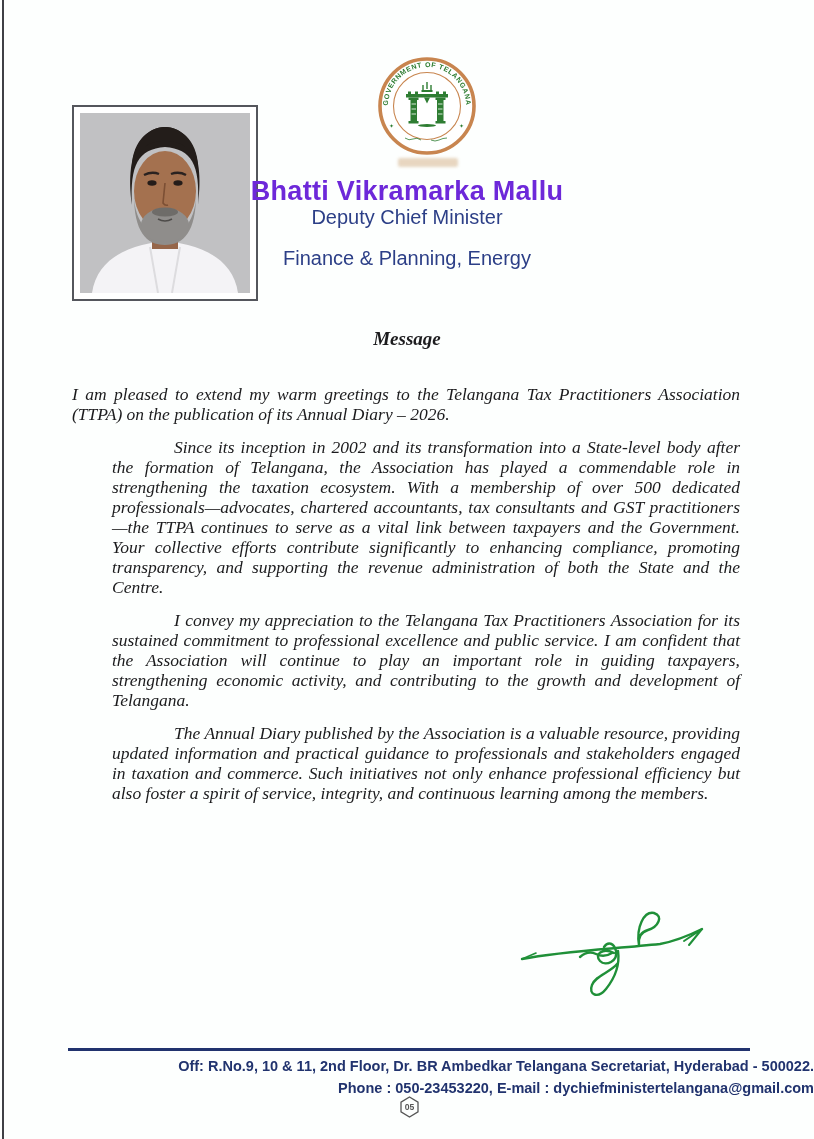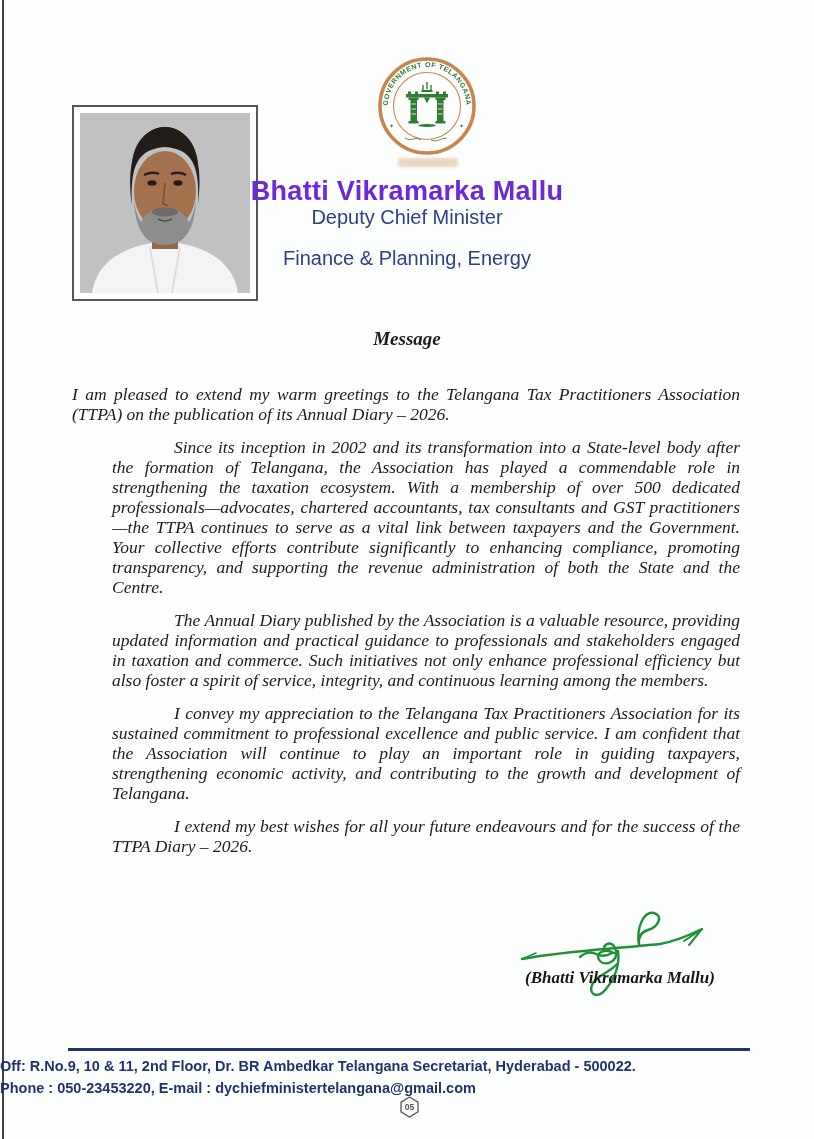--- a/index.html
+++ b/index.html
@@ -117,21 +117,21 @@
   .footer-rule {
     position: absolute;
     left: 68px; top: 1048px;
     width: 682px; height: 3px;
     background: #21336e;
   }
   .footer-line {
     position: absolute;
     left: 0;
     width: 100%;
-    text-align: left;
+    text-align: right;
     font-weight: 700;
     color: #21336e;
     font-size: 14.5px;
   }
   .footer-address { top: 1058px; }
   .footer-contact { top: 1080px; }
 
   .page-number-badge {
     position: absolute;
     left: 399px; top: 1096px;
@@ -210,41 +210,39 @@
 
   <div class="minister-name">Bhatti Vikramarka Mallu</div>
   <div class="minister-title title-1">Deputy Chief Minister</div>
   <div class="minister-title title-2">Finance &amp; Planning, Energy</div>
 
   <div class="message-heading">Message</div>
 
   <div class="message-body">
     <p>I am pleased to extend my warm greetings to the Telangana Tax Practitioners Association (TTPA) on the publication of its Annual Diary – 2026.</p>
     <p class="indent">Since its inception in 2002 and its transformation into a State-level body after the formation of Telangana, the Association has played a commendable role in strengthening the taxation ecosystem. With a membership of over 500 dedicated professionals—advocates, chartered accountants, tax consultants and GST practitioners—the TTPA continues to serve as a vital link between taxpayers and the Government. Your collective efforts contribute significantly to enhancing compliance, promoting transparency, and supporting the revenue administration of both the State and the Centre.</p>
+    <p class="indent">I convey my appreciation to the Telangana Tax Practitioners Association for its sustained commitment to professional excellence and public service. I am confident that the Association will continue to play an important role in guiding taxpayers, strengthening economic activity, and contributing to the growth and development of Telangana.</p>
     <p class="indent">The Annual Diary published by the Association is a valuable resource, providing updated information and practical guidance to professionals and stakeholders engaged in taxation and commerce. Such initiatives not only enhance professional efficiency but also foster a spirit of service, integrity, and continuous learning among the members.</p>
-    <p class="indent">I convey my appreciation to the Telangana Tax Practitioners Association for its sustained commitment to professional excellence and public service. I am confident that the Association will continue to play an important role in guiding taxpayers, strengthening economic activity, and contributing to the growth and development of Telangana.</p>
-    <p class="indent">I extend my best wishes for all your future endeavours and for the success of the TTPA Diary – 2026.</p>
   </div>
 
   <svg class="signature-graphic" viewBox="0 0 195 100">
     <g stroke="#1f9038" stroke-width="2.4" fill="none" stroke-linecap="round">
 
       <path d="M121,42 C118,24 126,8 136,10 C146,13 140,24 130,27 C123,29 120,34 121,42"></path>
 
       <path d="M4,56 C45,48 95,46 142,41 C158,38 170,33 184,26"></path>
       <path d="M166,38 L184,26 L171,42" stroke-width="2"></path>
       <path d="M4,56 L18,50" stroke-width="1.6"></path>
 
       <path d="M62,54 q8,-7 16,-3 q8,4 16,-1"></path>
       <path d="M96,50 C84,44 76,52 82,58 C88,64 100,58 98,48 C96,40 90,38 86,44"></path>
 
       <path d="M100,48 C102,62 96,76 88,86 C80,96 70,92 74,82 C78,72 92,70 100,60"></path>
     </g>
   </svg>
-  <div class="signature-name">(Bhatti Vikramarka Mallu)</div>
 
   <div class="footer-rule"></div>
   <div class="footer-line footer-address">Off: R.No.9, 10 &amp; 11, 2nd Floor, Dr. BR Ambedkar Telangana Secretariat, Hyderabad - 500022.</div>
   <div class="footer-line footer-contact">Phone : 050-23453220, E-mail : dychiefministertelangana@gmail.com</div>
 
   <svg class="page-number-badge" viewBox="0 0 21 22">
     <polygon points="10.5,1 19,6.2 19,15.8 10.5,21 2,15.8 2,6.2" fill="none" stroke="#565656" stroke-width="1.3"></polygon>
     <text x="10.5" y="14.4" text-anchor="middle" font-family="Liberation Sans, sans-serif" font-size="8.6" font-weight="700" fill="#565656">05</text>
   </svg>
 

